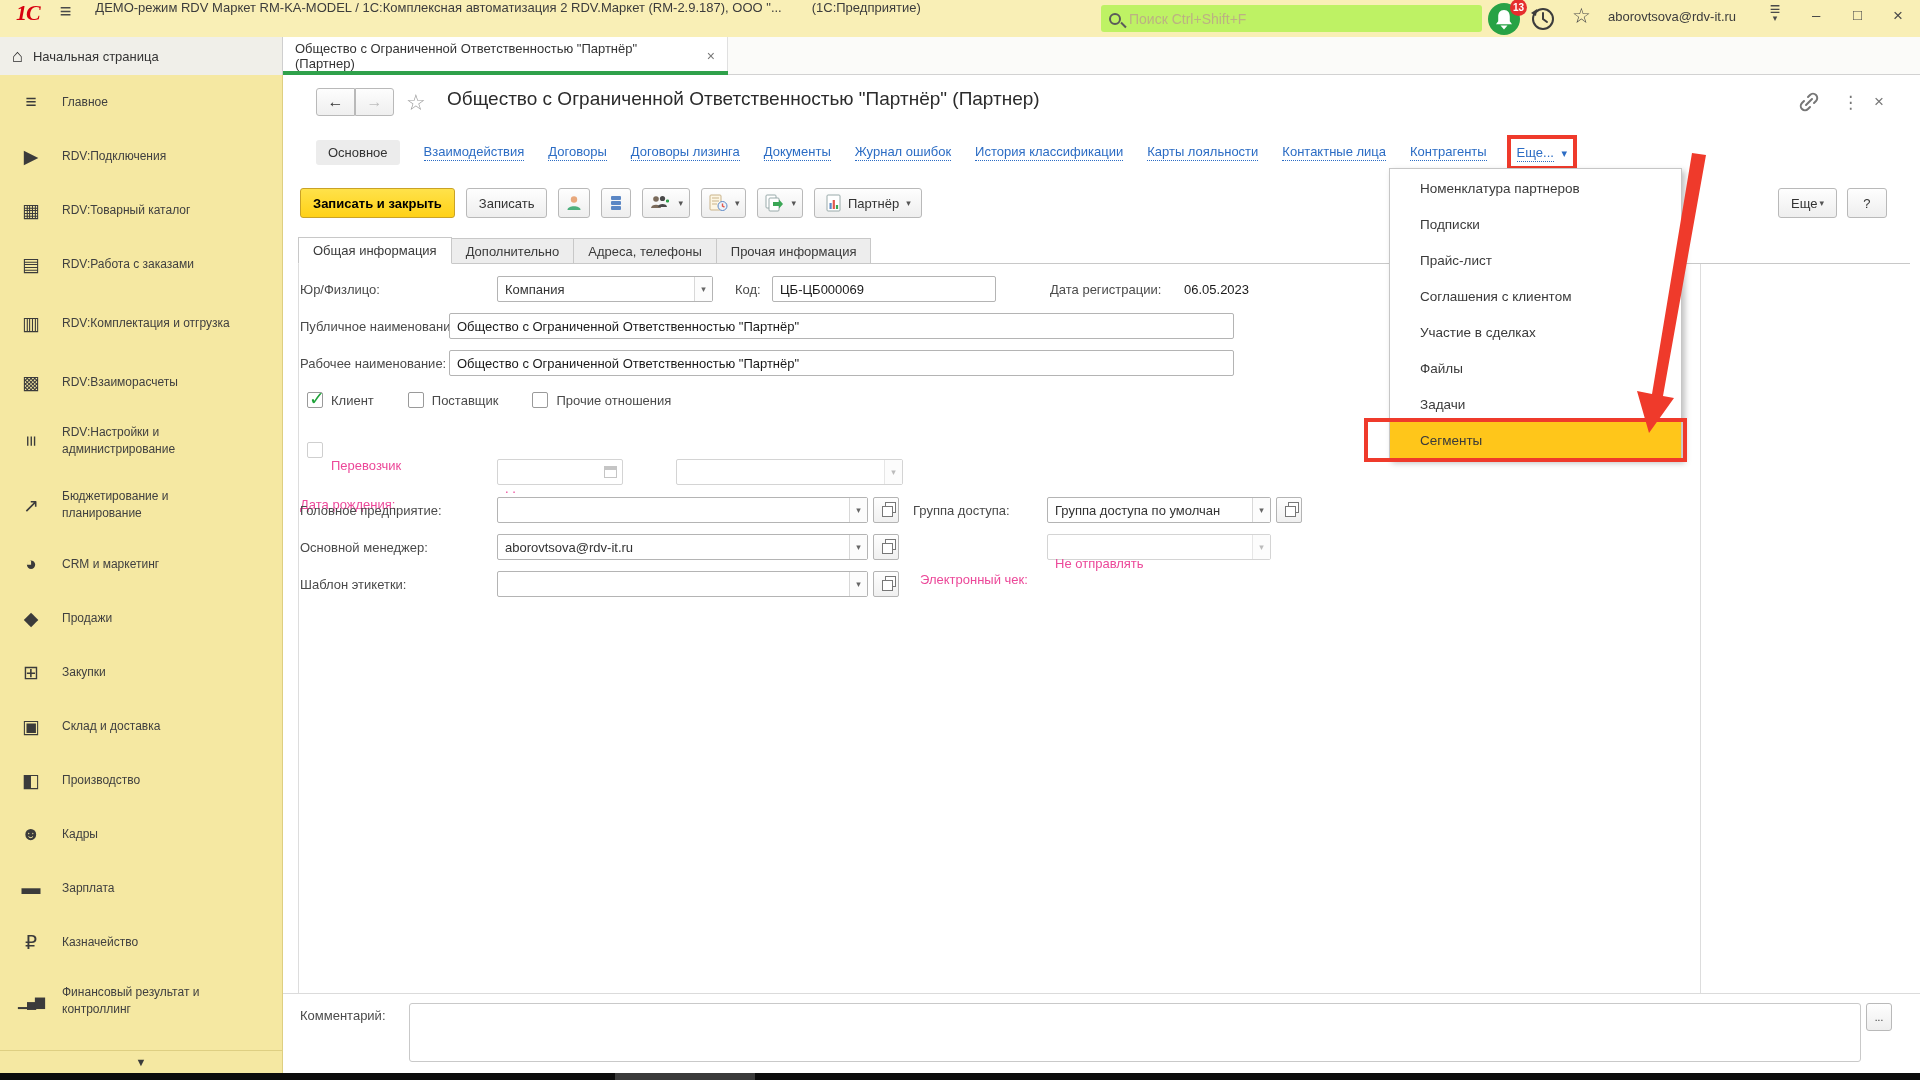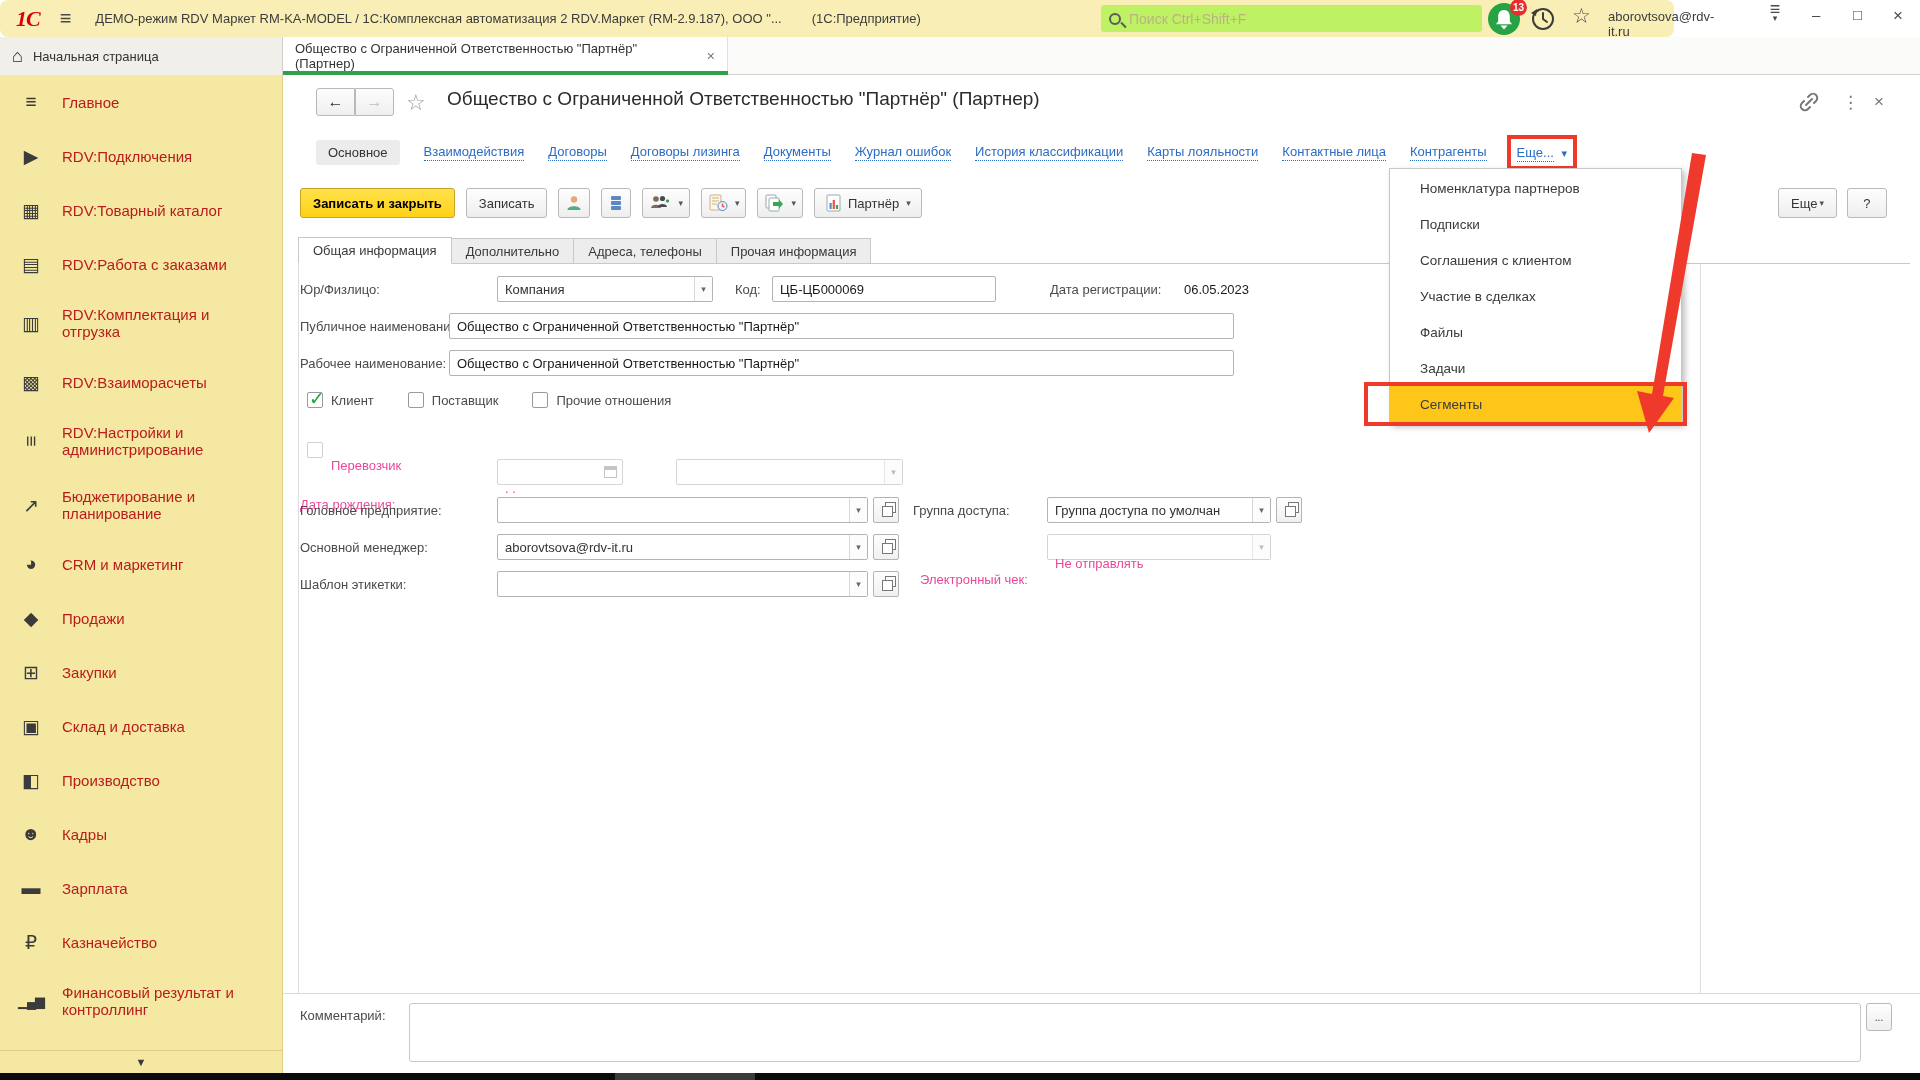--- a/index.html
+++ b/index.html
@@ -2,21 +2,21 @@
 <html><head>
 <meta charset="utf-8">
 <style>
   * { margin:0; padding:0; box-sizing:border-box; }
   html,body { width:1920px; height:1080px; overflow:hidden; }
   body { font-family:"Liberation Sans","DejaVu Sans",sans-serif; font-size:13px; color:#333; background:#fff; }
   #page { position:relative; width:1920px; height:1080px; background:#fff; }
   .abs { position:absolute; }
 
   
-  #topbar { left:0; top:0; width:1674px; height:37px; background:#F9EFB6; display:flex; align-items:center;border-radius:8px; }
+  #topbar { left:0; top:0; width:1920px; height:37px; background:#F9EFB6; display:flex; align-items:flex-start; }
   .logo1c { font-weight:bold; font-size:22px; color:#D8000F; margin-left:16px; letter-spacing:-1px; font-family:"Liberation Serif",serif; font-style:italic; }
   .top-menu-glyph { font-size:20px; color:#4a4a4a; margin-left:20px; cursor:pointer; }
   .top-title { margin-left:24px; color:#3c3c3c; white-space:nowrap; }
   .top-app { margin-left:30px; color:#3c3c3c; }
   #searchbox { position:absolute; left:1101px; top:5px; width:381px; height:27px; background:#bef264; border-radius:3px; display:flex; align-items:center; }
   .mag { position:relative; width:12px; height:12px; border:2px solid #5a5a5a; border-radius:50%; margin-left:8px; }
   .mag::after { content:""; position:absolute; left:9px; top:9px; width:7px; height:2px; background:#5a5a5a; transform:rotate(45deg); }
   #searchbox input { flex:1; background:transparent; border:none; outline:none; font-size:14px; color:#6a6a58; padding:0 8px; font-family:inherit; }
   #searchbox input::placeholder { color:#BCB183; }
   .bell-wrap { position:absolute; left:1487px; top:2px; width:34px; height:34px; }
@@ -36,21 +36,21 @@
   .tab-home .home-g { font-size:18px; color:#2d2d2d; margin-right:10px; }
   .tab-active { left:283px; width:445px; background:#FFFFFF; border-right:1px solid #E0E0E0; }
   .tab-green { position:absolute; left:283px; top:71px; width:445px; height:4px; background:#2FA14B; }
   .tab-close { margin-left:12px; color:#777; font-size:14px; cursor:pointer; }
 
   
   #sidebar { left:0; top:75px; width:283px; height:998px; background:#F5E8A2; border-right:1px solid #DECF82; overflow:hidden; }
   .side-item { display:flex; align-items:center; min-height:54px; cursor:pointer; }
   .side-item.two { min-height:64px; }
   .side-ico { width:62px; text-align:center; font-size:19px; color:#3B3B3B; flex:0 0 62px; }
-  .side-lbl { color:#b91c1c; font-size:15px; line-height:17px; padding-right:8px; }
+  .side-lbl { color:#404040; font-size:12px; line-height:17px; padding-right:8px; }
   .rot90 { display:inline-block; transform:rotate(90deg); }
   .fin-ico { font-size:13px; letter-spacing:-1px; }
   #side-bottom { left:0; top:1050px; width:282px; height:23px; background:#F5E8A2; border-top:1px solid #DECF82; text-align:center; color:#3B3B3B; font-size:11px; line-height:22px; }
 
   
   .navbtn { top:88px; width:39px; height:28px; border:1px solid #B9B9B9; background:linear-gradient(#FDFDFD,#EFEFEF); text-align:center; line-height:26px; font-size:16px; cursor:pointer; }
   .hdr-star { left:406px; top:90px; font-size:22px; color:#9a9a9a; }
   #page-title { left:447px; top:88px; font-size:19px; color:#2b2b2b; white-space:nowrap; }
   .hdr-ico { top:92px; color:#777; cursor:pointer; }
 
@@ -433,20 +433,21 @@
     </div>
 
   <div id="cmt-sep" class="abs"></div>
   <span class="flabel abs" style="left:300px; top:1008px;">Комментарий:</span>
   <textarea id="cmt-ta" class="abs" style=""></textarea>
   <div id="cmt-btn" class="btn abs" style="padding:0; justify-content:center; font-size:10px;">...</div>
 
   <div id="ctxmenu" class="abs">
     <div class="mitem">Номенклатура партнеров</div>
     <div class="mitem">Подписки</div>
+    <div class="mitem">Прайс-лист</div>
     <div class="mitem">Соглашения с клиентом</div>
     <div class="mitem">Участие в сделках</div>
     <div class="mitem">Файлы</div>
     <div class="mitem">Задачи</div>
     <div class="mitem hl">
       <span>Сегменты</span>
       <span class="hl-box"></span>
     </div>
   </div>
 

